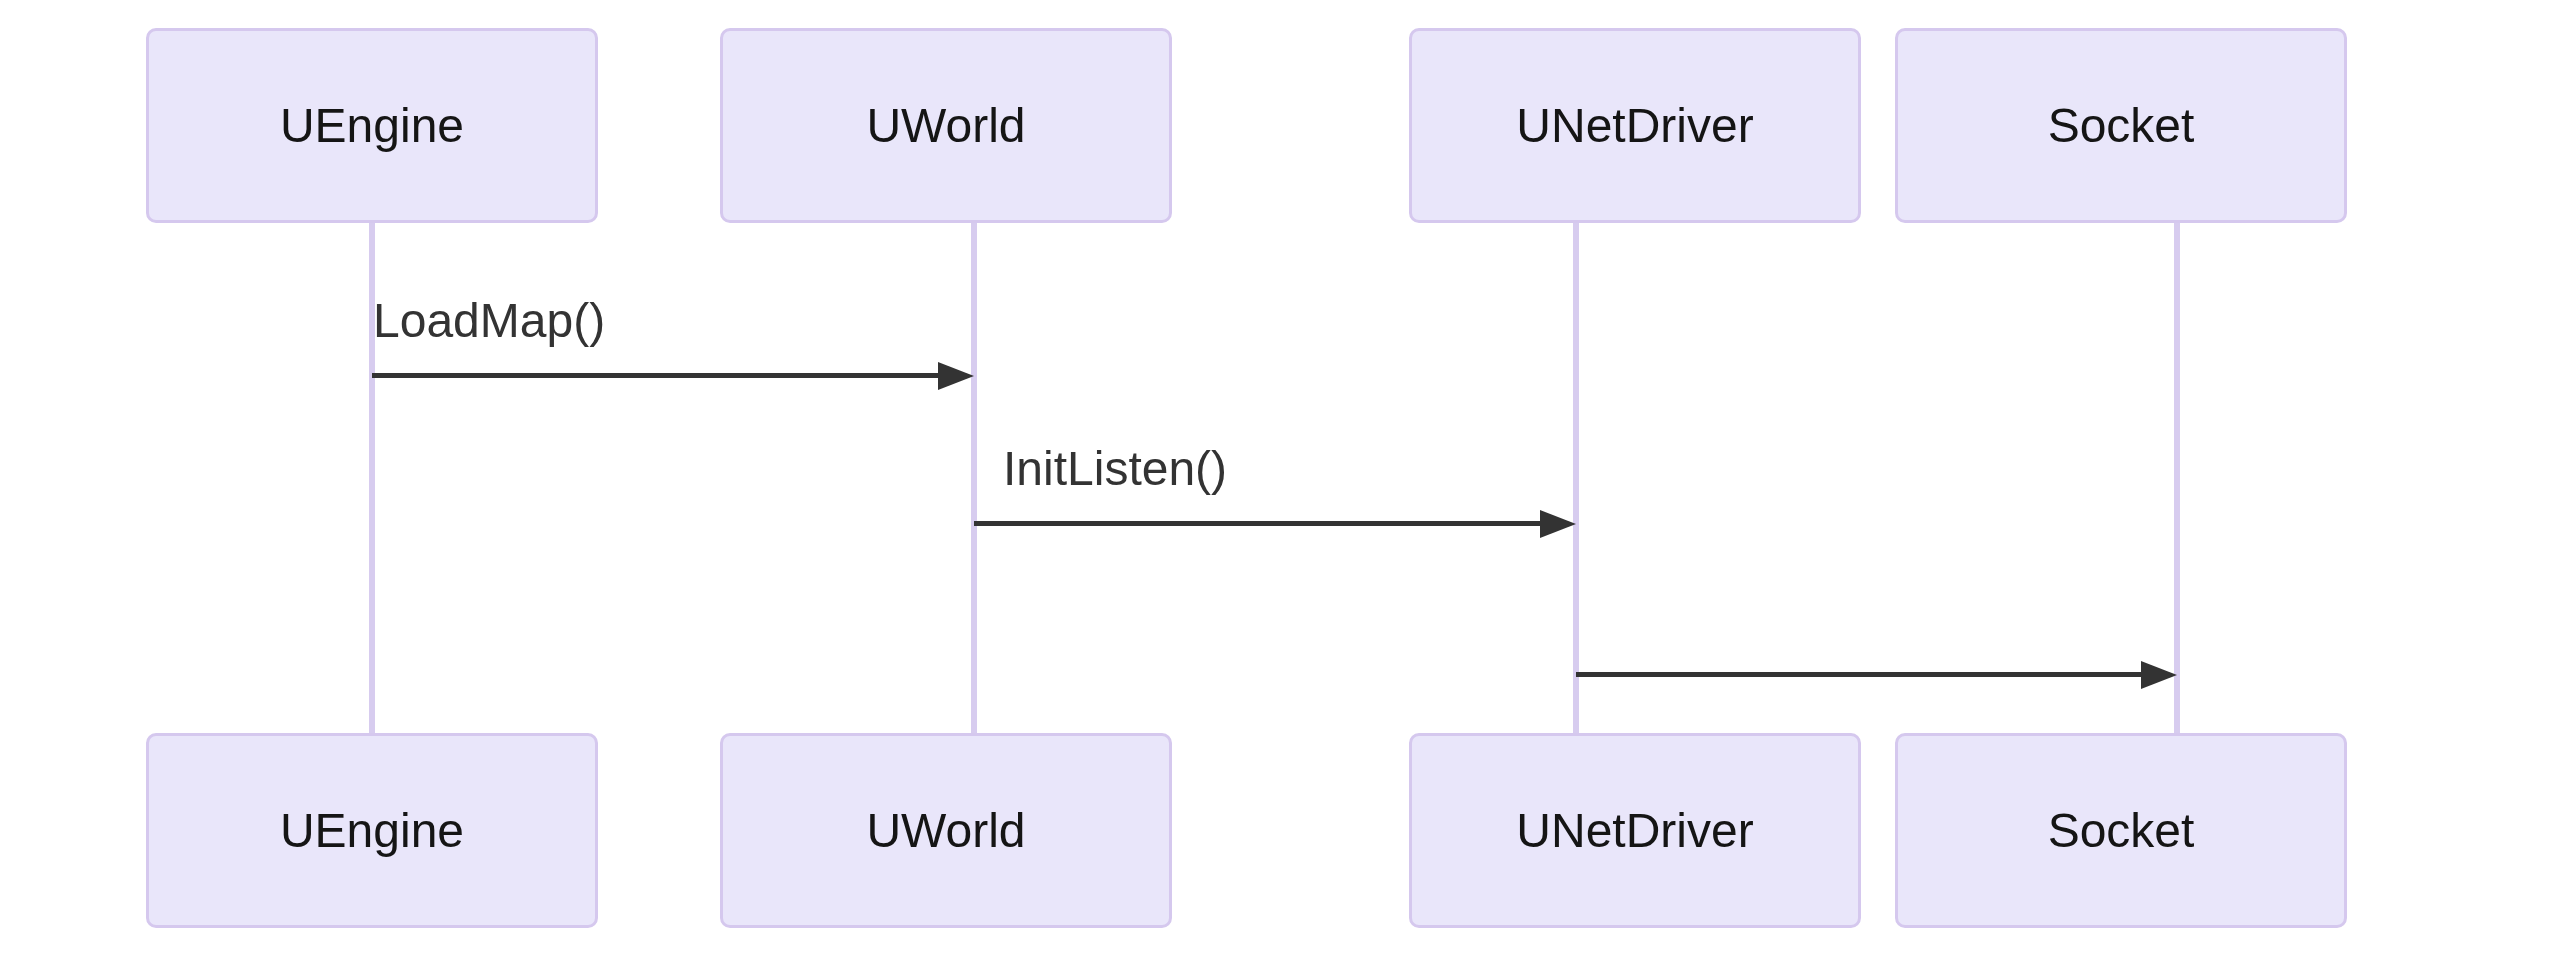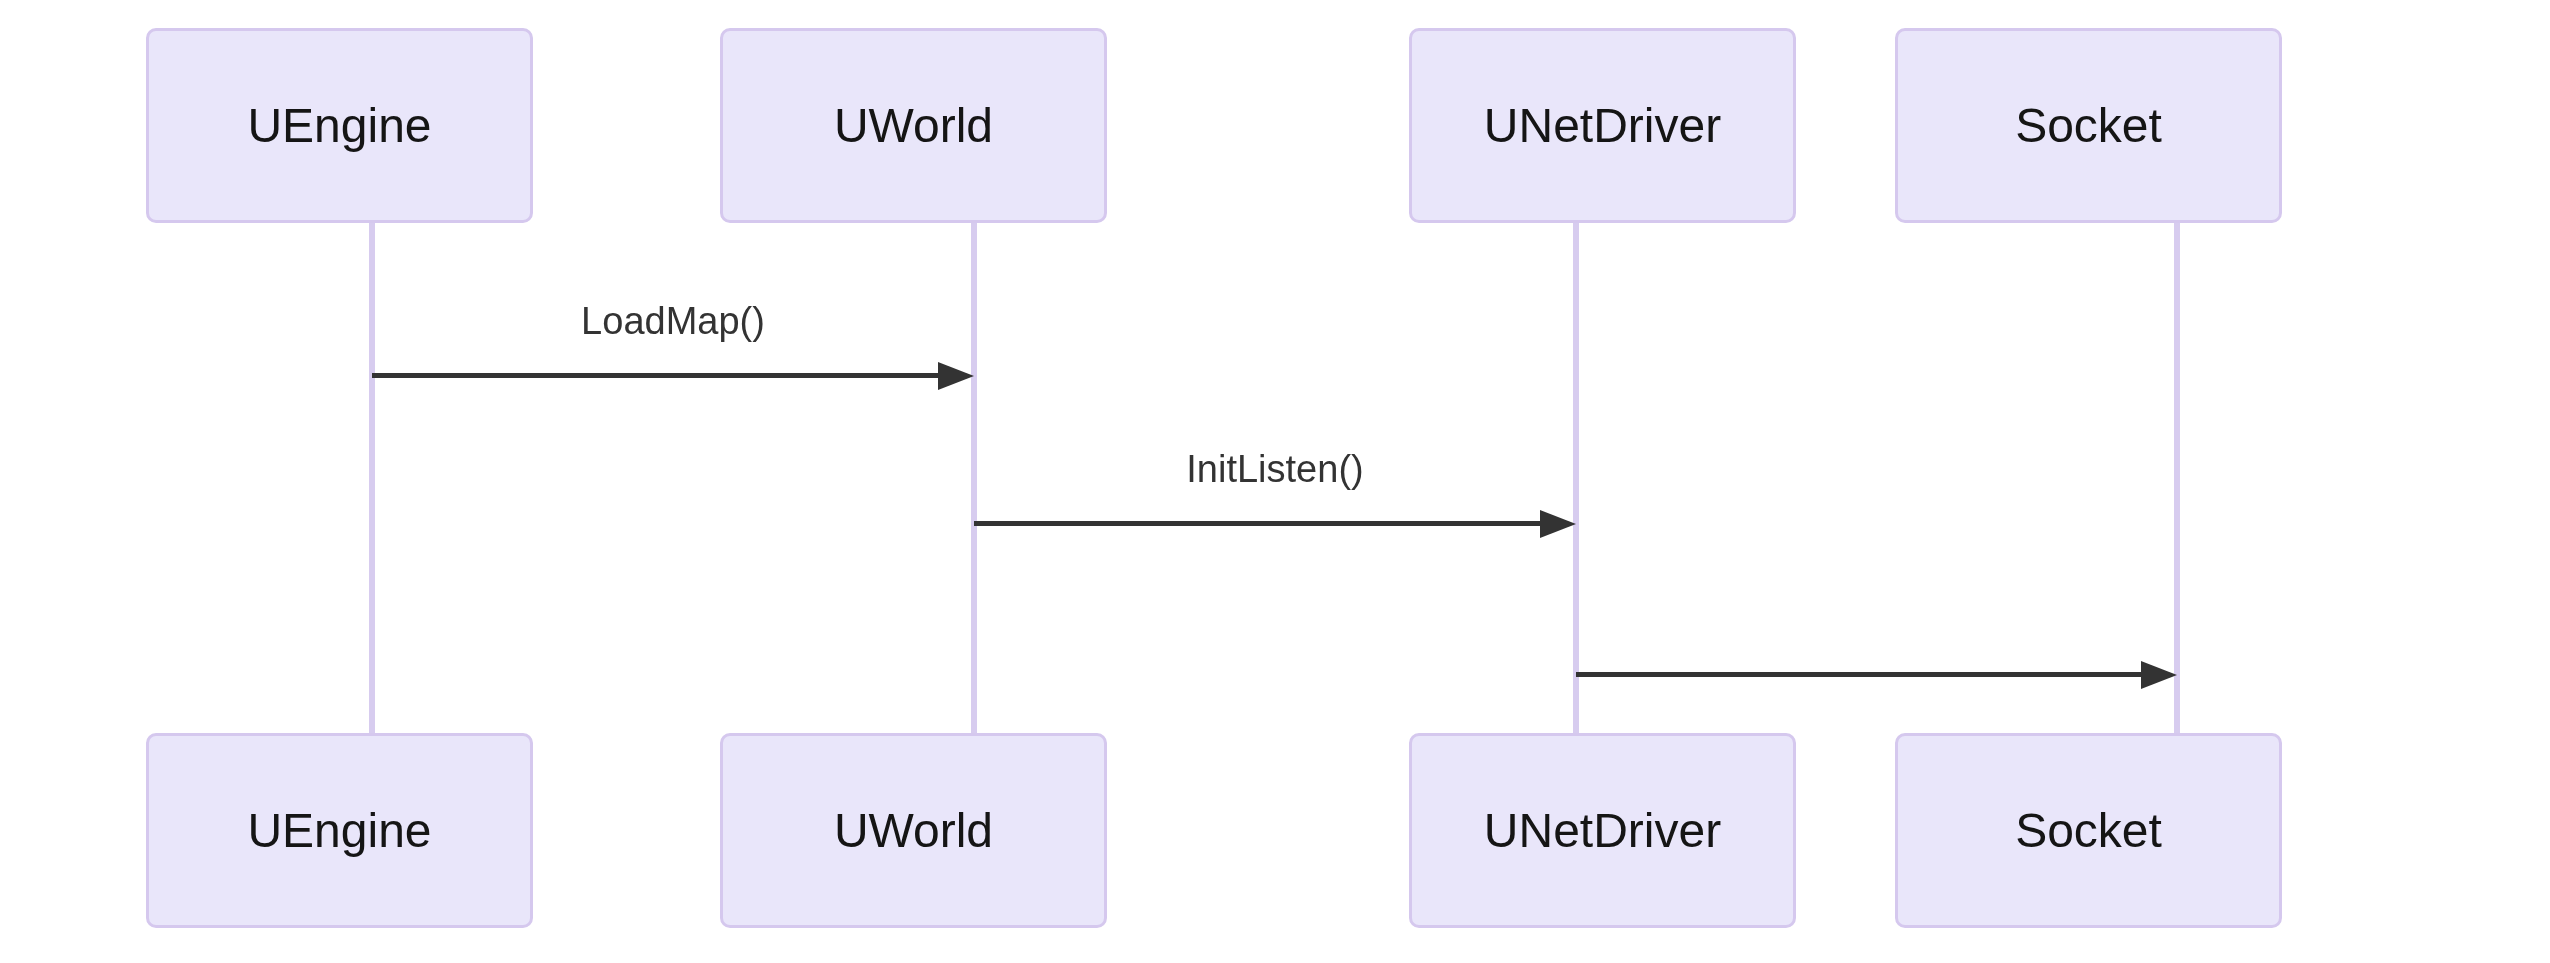--- a/index.html
+++ b/index.html
@@ -7,21 +7,21 @@
     width:2550px;height:963px;
     background:var(--background,#ffffff);
     font-family:"Liberation Sans","DejaVu Sans",sans-serif;
     position:relative;overflow:hidden;
   }
   .canvas{position:absolute;left:0;top:0;width:2550px;height:963px;}
 
   
   .actor-box{
     position:absolute;
-    width:387px;height:195px;
+    width:452px;height:195px;
     box-sizing:border-box;
     background:var(--actor-fill,#E9E6FA);
     border:3px solid var(--actor-border,#D5C8EE);
     border-radius:10px;
     display:flex;align-items:center;justify-content:center;
   }
   .actor-box span{
     font-size:48px;
     color:var(--actor-text,#151515);
     letter-spacing:0px;
@@ -35,43 +35,42 @@
     position:absolute;
     top:222px;height:512px;width:6px;
     background:var(--lifeline,#D7CCEF);
   }
   .l0{left:369px}.l1{left:971px}.l2{left:1573px}.l3{left:2174px}
 
   
   .msg-label{
     position:absolute;
     width:600px;
-    text-align:center;
-    font-size:38px;
+    font-size:48px;
     line-height:52px;
     color:var(--signal,#333333);
     white-space:nowrap;
   }
   .msg-line{
     position:absolute;
     height:5px;
     background:var(--signal,#333333);
   }
   .msg-arrow{
     position:absolute;
     width:0;height:0;
     border-top:14px solid transparent;
     border-bottom:14px solid transparent;
     border-left:36px solid var(--signal,#333333);
   }
   .m0-label{left:373px;top:295px}
   .m0-line{left:372px;top:373px;width:570px}
   .m0-arrow{left:938px;top:362px}
 
-  .m1-label{left:975px;top:443px}
+  .m1-label{left:1003px;top:443px}
   .m1-line{left:974px;top:521px;width:570px}
   .m1-arrow{left:1540px;top:510px}
 
   .m2-label{left:1576px;top:594px}
   .m2-line{left:1576px;top:672px;width:570px}
   .m2-arrow{left:2141px;top:661px}
 </style>
 </head>
 <body>
 

